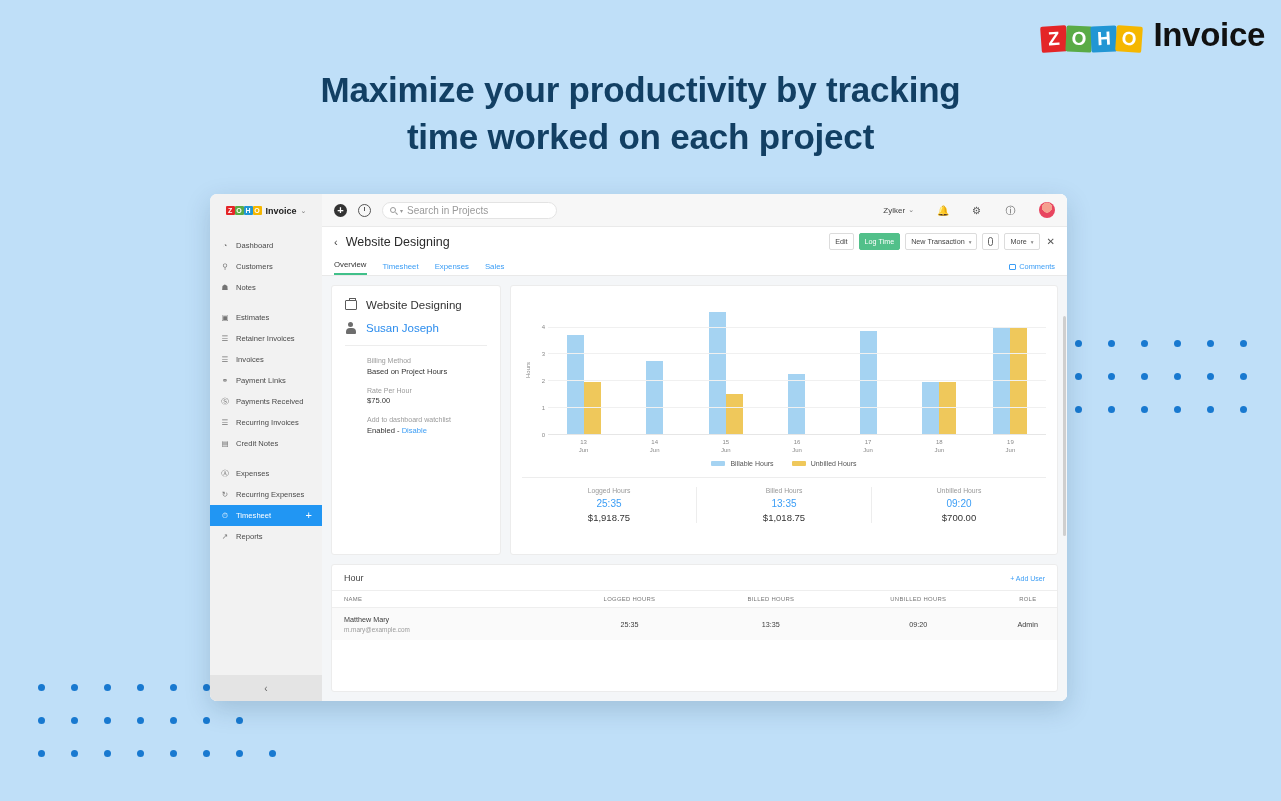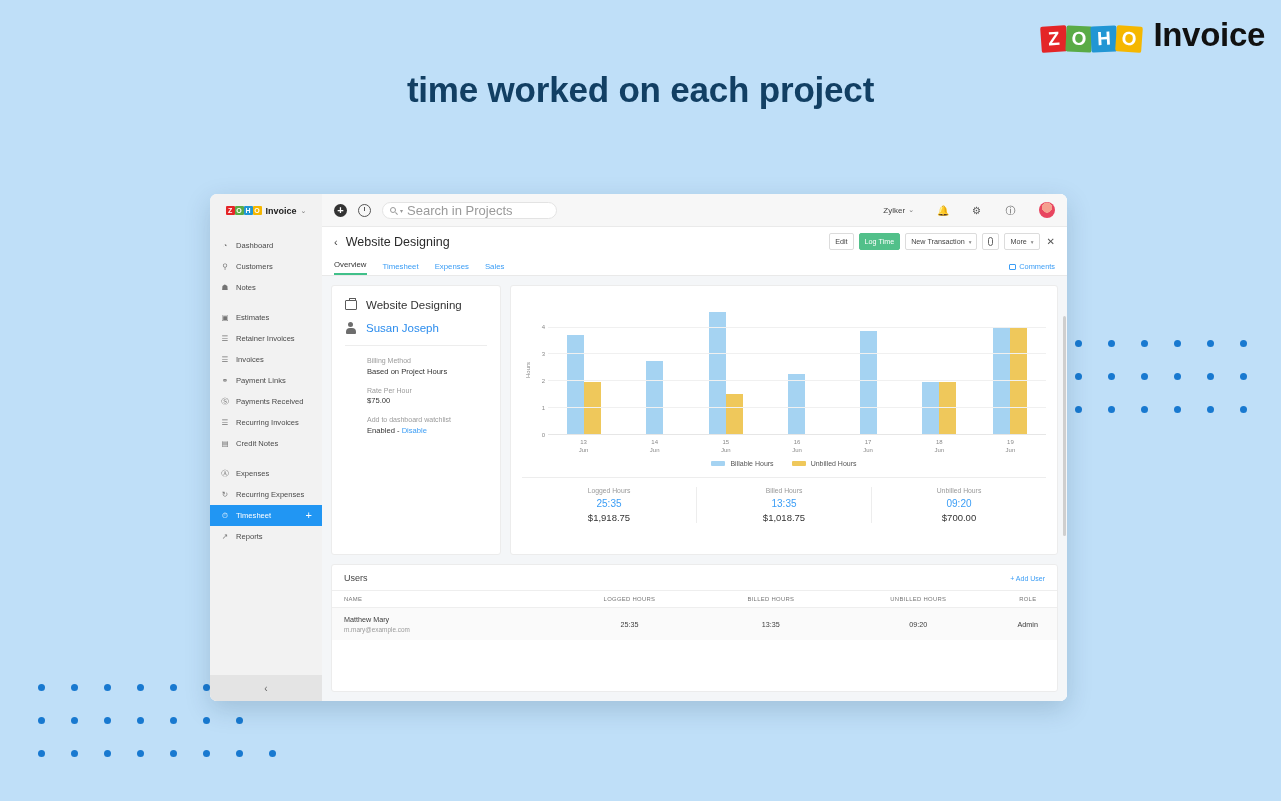--- a/index.html
+++ b/index.html
@@ -71,21 +71,21 @@
   .tb-clock { width: 13px; height: 13px; border: 1.3px solid #555; border-radius: 50%;
               position: relative; }
   .tb-clock:after { content:""; position:absolute; left:5px; top:2.5px; width:1.2px; height:4px;
               background:#555; }
   .search { width: 175px; height: 17px; background: #fff; border: 1px solid #e3e3e3;
             border-radius: 9px; display: flex; align-items: center; padding: 0 7px; gap: 4px; }
   .mag { width: 6px; height: 6px; border: 1px solid #999; border-radius: 50%; position: relative; }
   .mag:after { content:""; position:absolute; right:-2.5px; bottom:-2px; width:3px; height:1px;
                background:#999; transform: rotate(45deg); }
   .search .dd { font-size: 6px; color: #999; }
-  .search-ph { font-size: 13px; color: #9a9a9a; }
+  .search-ph { font-size: 10px; color: #9a9a9a; }
   .tb-right { margin-left: auto; display: flex; align-items: center; gap: 23px; }
   .org { font-size: 8px; color: #444; display: flex; align-items: center; gap: 3px; }
   .ico-outline { width: 11px; height: 11px; color: #555; font-size: 10px; line-height: 11px;
                  text-align: center; }
   .avatar { width: 16px; height: 16px; border-radius: 50%;
             background: radial-gradient(circle at 50% 35%, #f5a08f 0 38%, #e8455f 40%); }
 
   
   .pghead { height: 29px; display: flex; align-items: center; padding: 0 12px; gap: 8px; }
   .back { font-size: 11px; color: #444; }
@@ -193,20 +193,21 @@
     <div class="zoho-logo">
       <div class="zl z">Z</div>
       <div class="zl o1">O</div>
       <div class="zl h">H</div>
       <div class="zl o2">O</div>
     </div>
     <div class="brand-word">Invoice</div>
   </div>
 
   <div class="headline">
+    <div>Maximize your productivity by tracking</div>
     <div>time worked on each project</div>
   </div>
 
   <div class="dotgrid" id="dots-right">
       <div class="dotrow">
         <div class="dot" style="background: rgb(24, 121, 208);"></div>
         <div class="dot" style="background: rgb(24, 121, 208);"></div>
         <div class="dot" style="background: rgb(24, 121, 208);"></div>
         <div class="dot" style="background: rgb(24, 121, 208);"></div>
         <div class="dot" style="background: rgb(24, 121, 208);"></div>
@@ -531,21 +532,21 @@
                 <div class="st-lbl">Unbilled Hours</div>
                 <div class="st-hrs">09:20</div>
                 <div class="st-amt">$700.00</div>
               </div>
             </div>
           </div>
         </div>
 
         <div class="userscard">
           <div class="uc-head">
-            <span class="uc-title">Users</span>
+            <span class="uc-title">Hour</span>
             <span class="uc-add">+ Add User</span>
           </div>
           <table>
             <thead>
               <tr>
                 <th class="l">NAME</th>
                 <th>LOGGED HOURS</th>
                 <th>BILLED HOURS</th>
                 <th>UNBILLED HOURS</th>
                 <th>ROLE</th>

